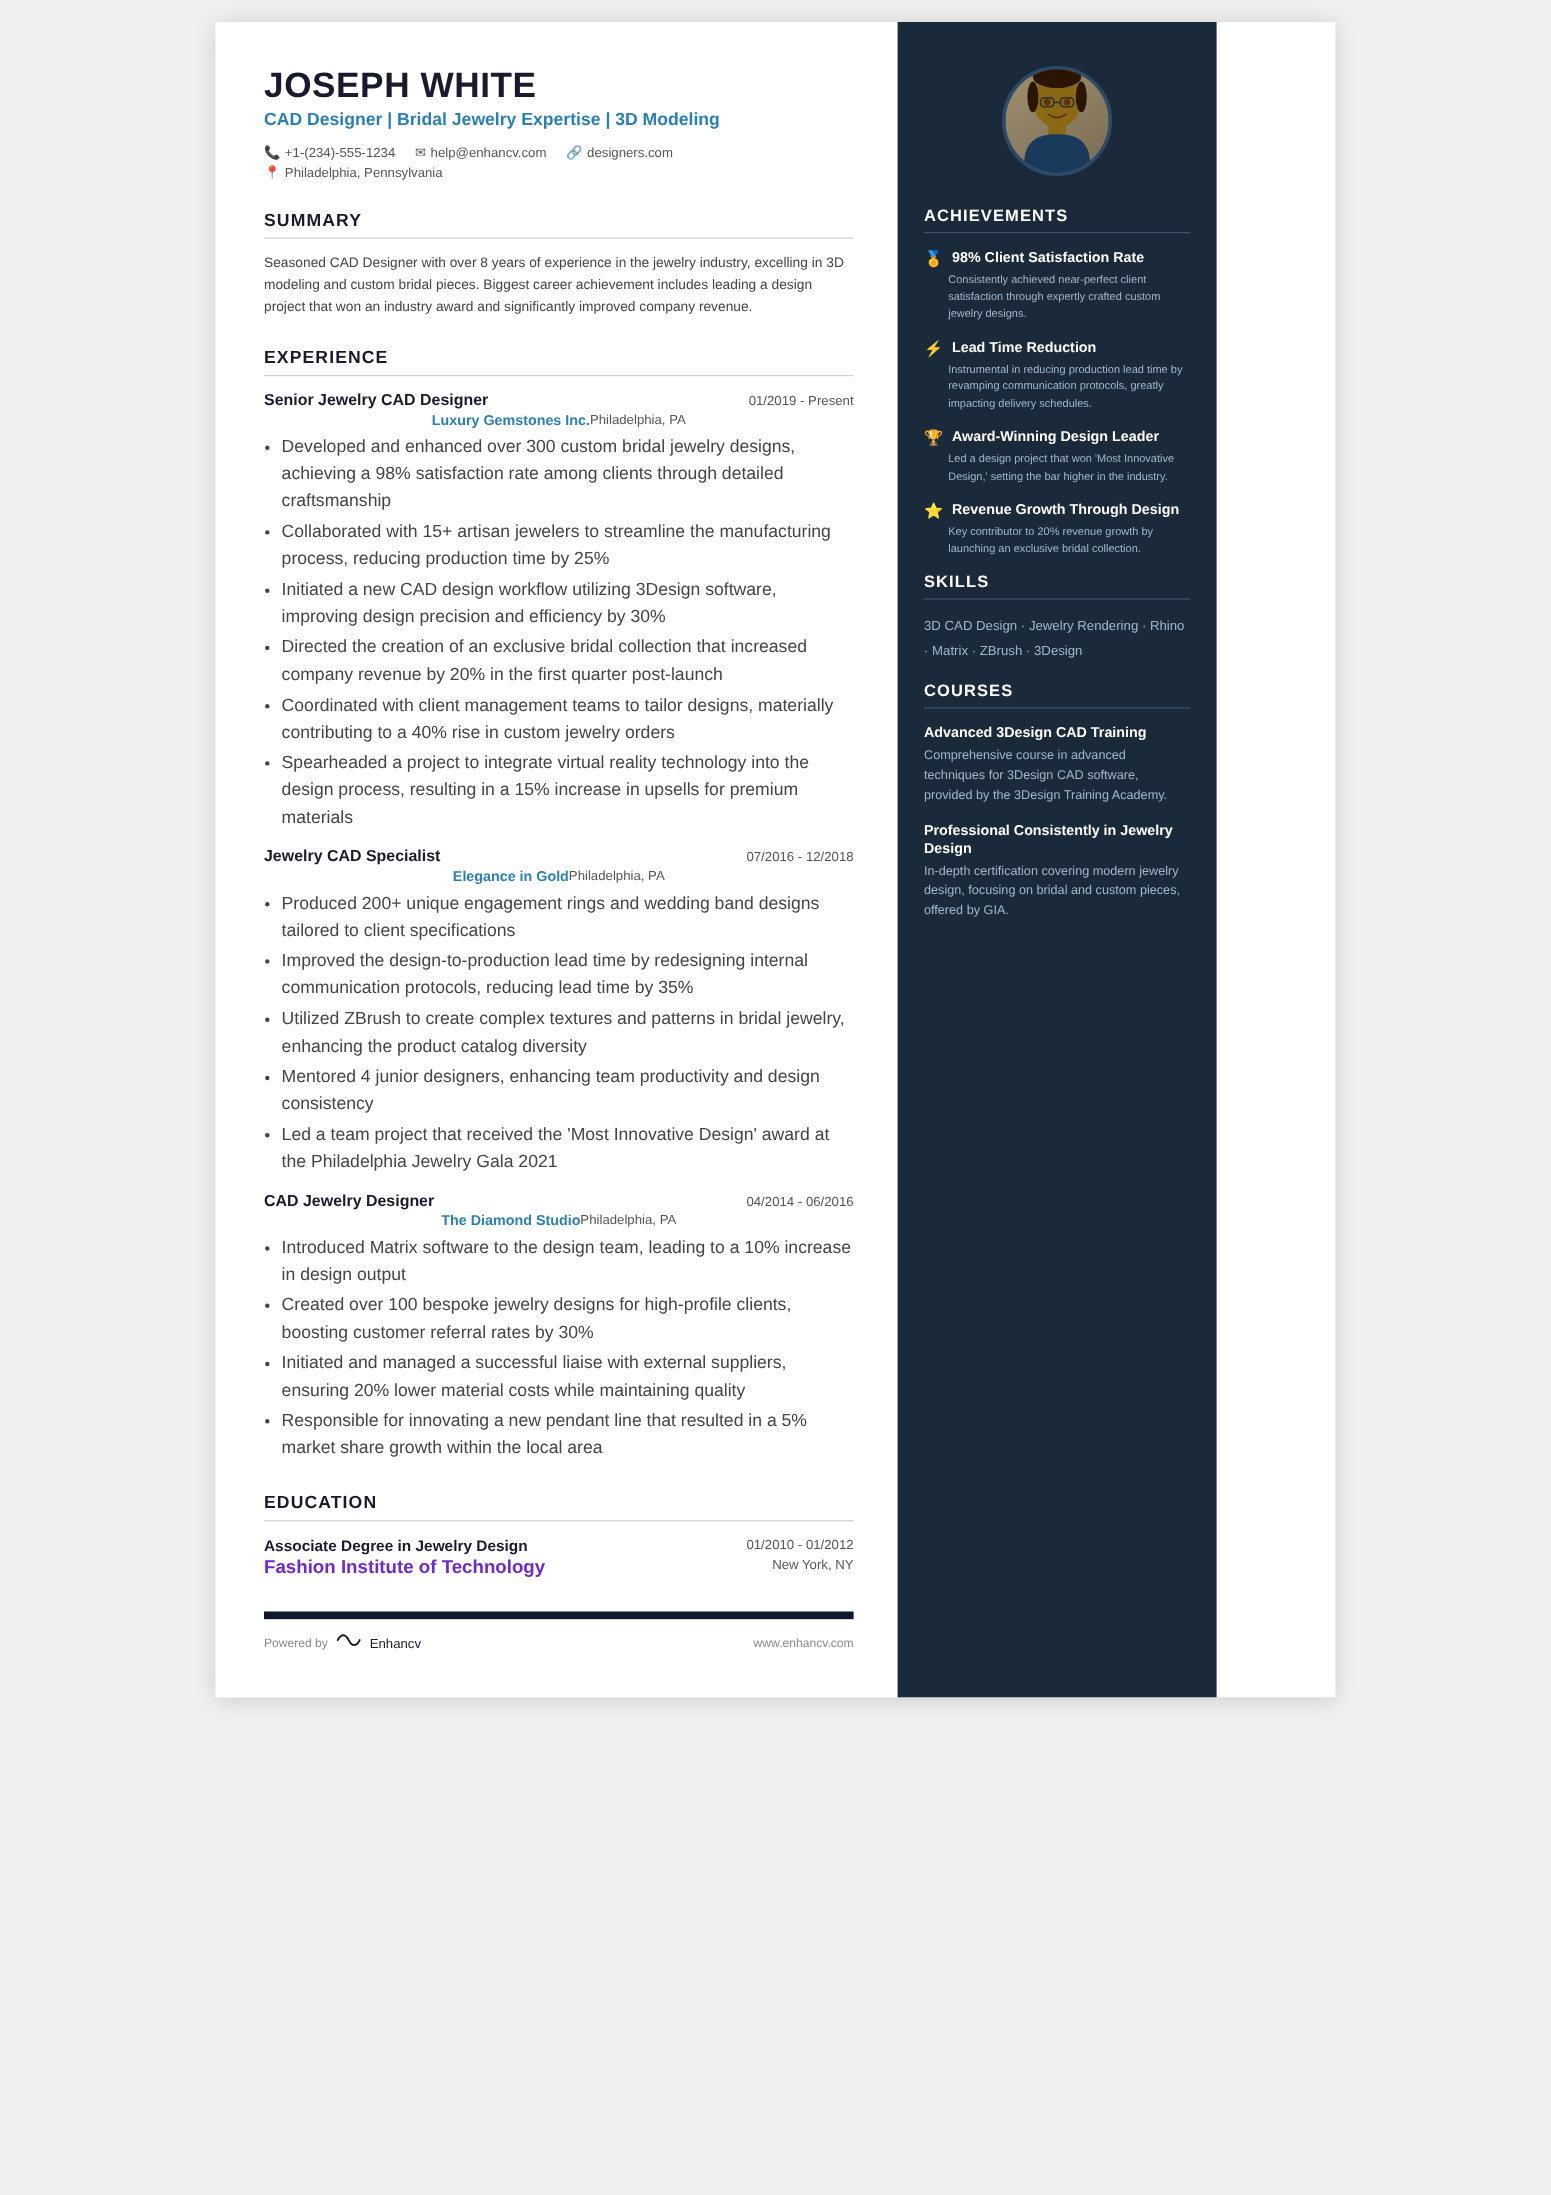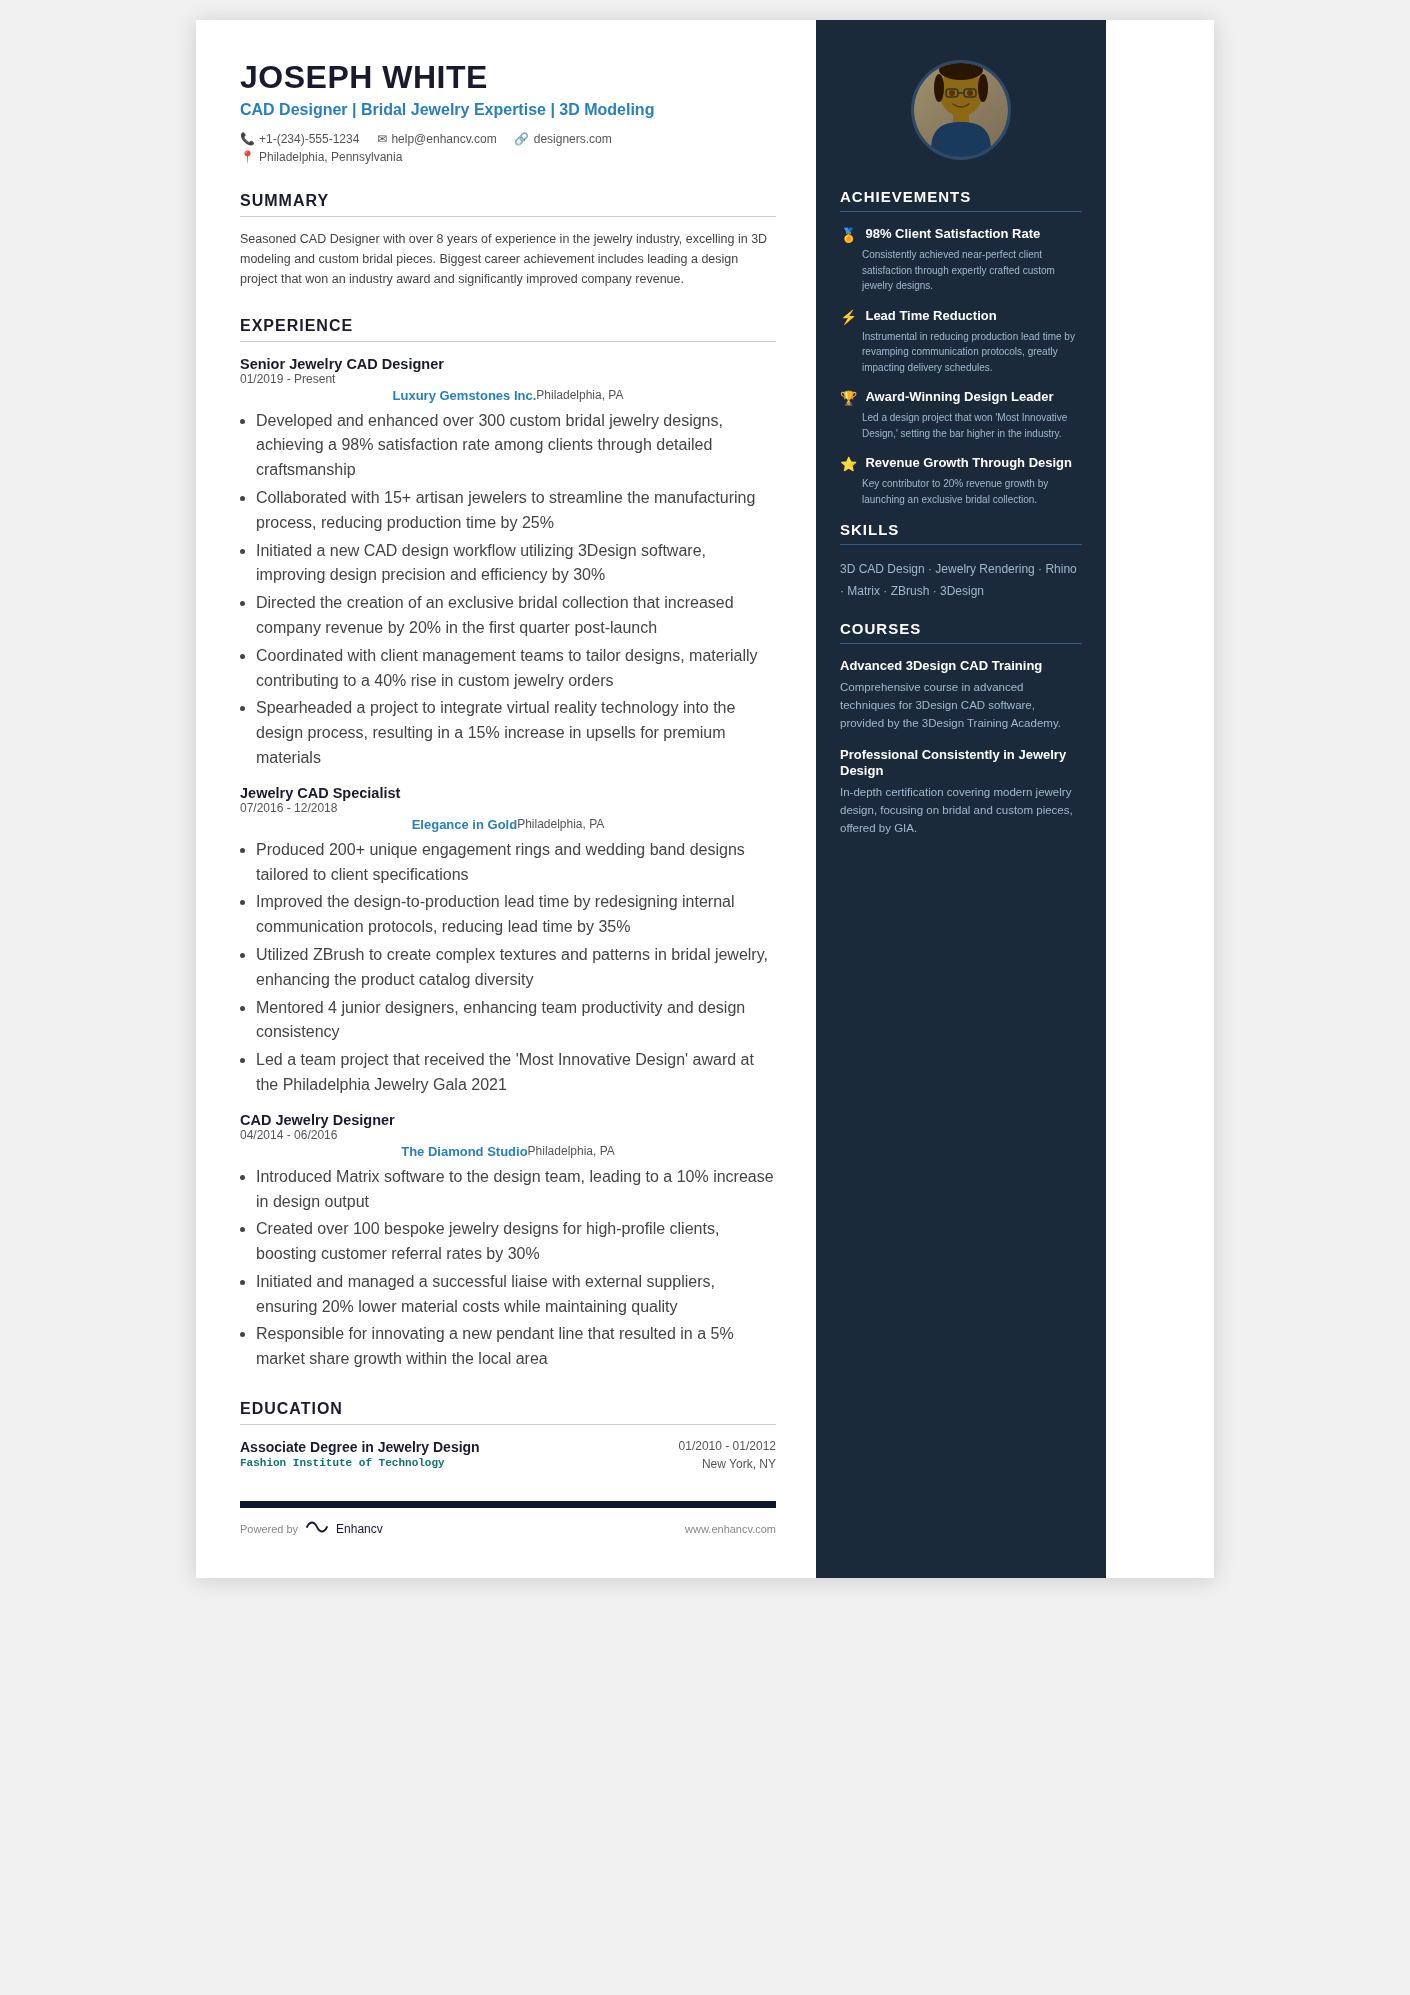--- a/index.html
+++ b/index.html
@@ -67,21 +67,20 @@
     .summary-text {
       font-size: 12.5px;
       color: #444;
       line-height: 1.6;
     }
     .job-header {
       display: flex;
       justify-content: space-between;
       align-items: baseline;
       margin-top: 14px;
-      flex-direction: column;
     }
     .job-title {
       font-size: 14.5px;
       font-weight: 700;
       color: #1a1a2e;
     }
     .job-dates {
       font-size: 12px;
       color: #555;
       white-space: nowrap;
@@ -123,24 +122,23 @@
     .edu-dates {
       font-size: 12px;
       color: #555;
     }
     .edu-school-row {
       display: flex;
       justify-content: space-between;
       margin-top: 2px;
     }
     .edu-school {
-      font-size: 11px;
-      color: #0f766e;
+      font-size: 17px;
+      color: #6d28d9;
       font-weight: 600;
-      font-family: Liberation Mono, monospace;
     }
     .edu-location {
       font-size: 12px;
       color: #555;
     }
     .footer-bar {
       margin-top: 30px;
       padding-top: 12px;
       border-top: 7px solid #0f172a;
       display: flex;

